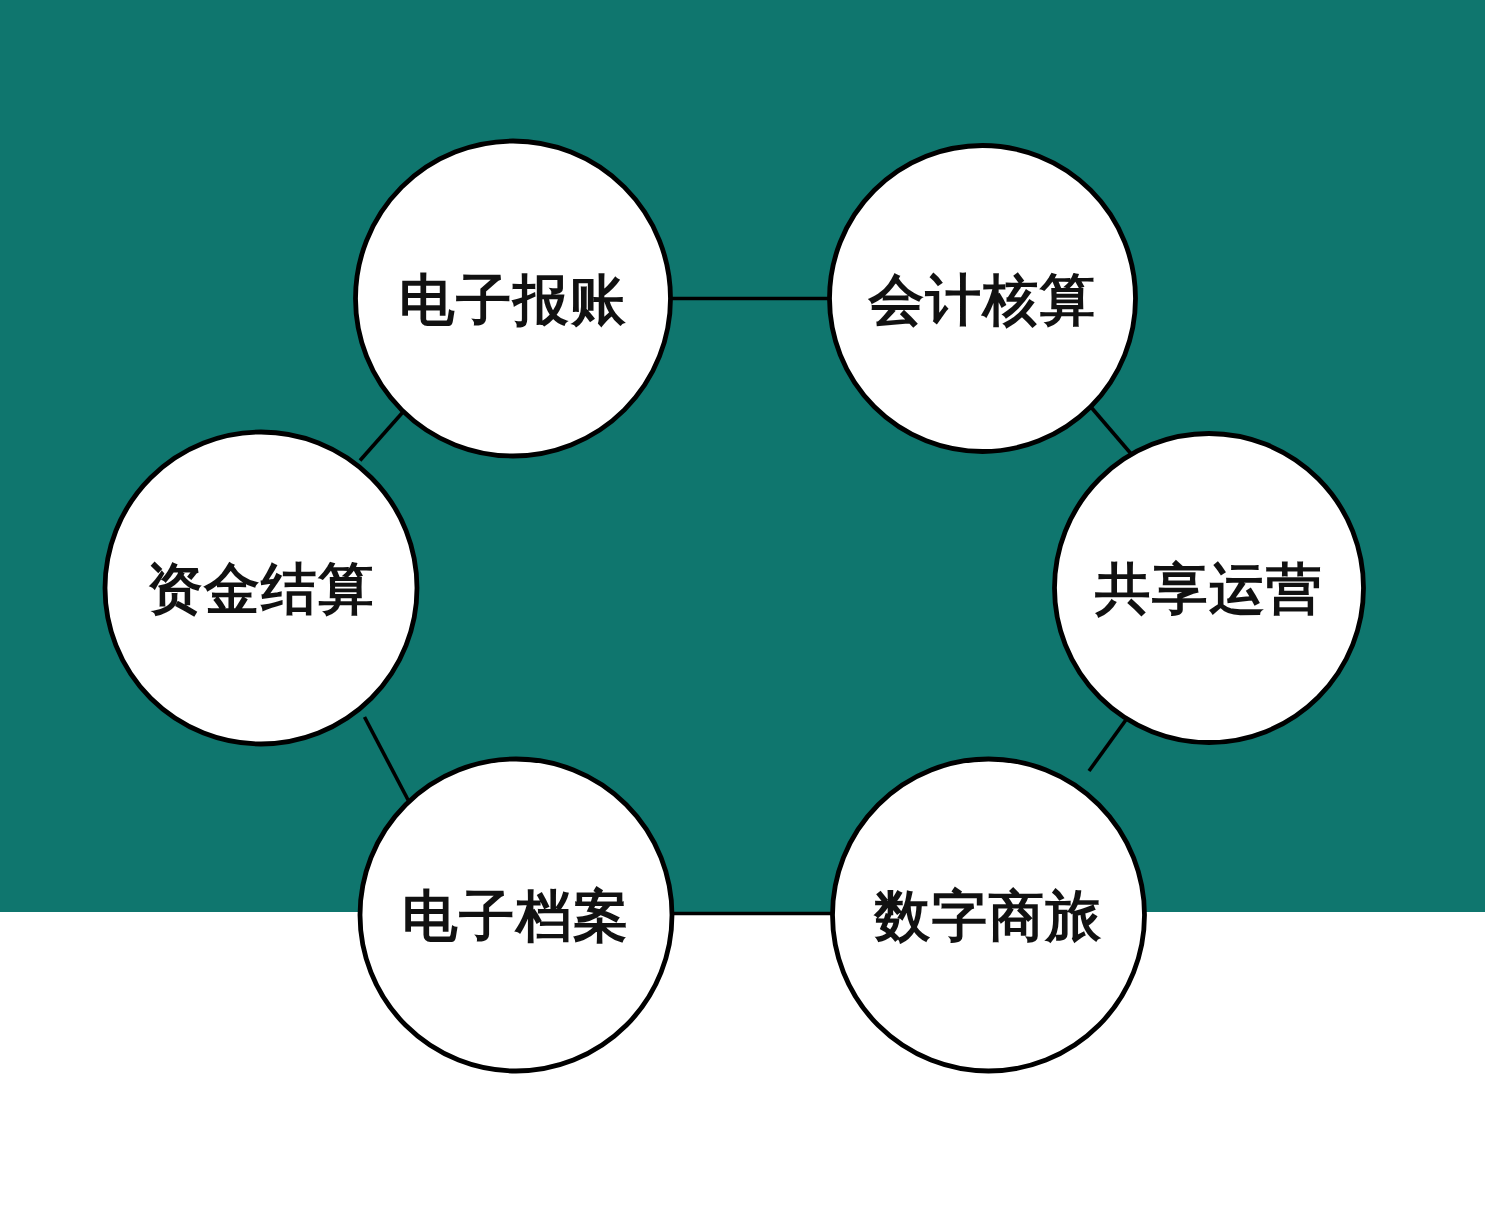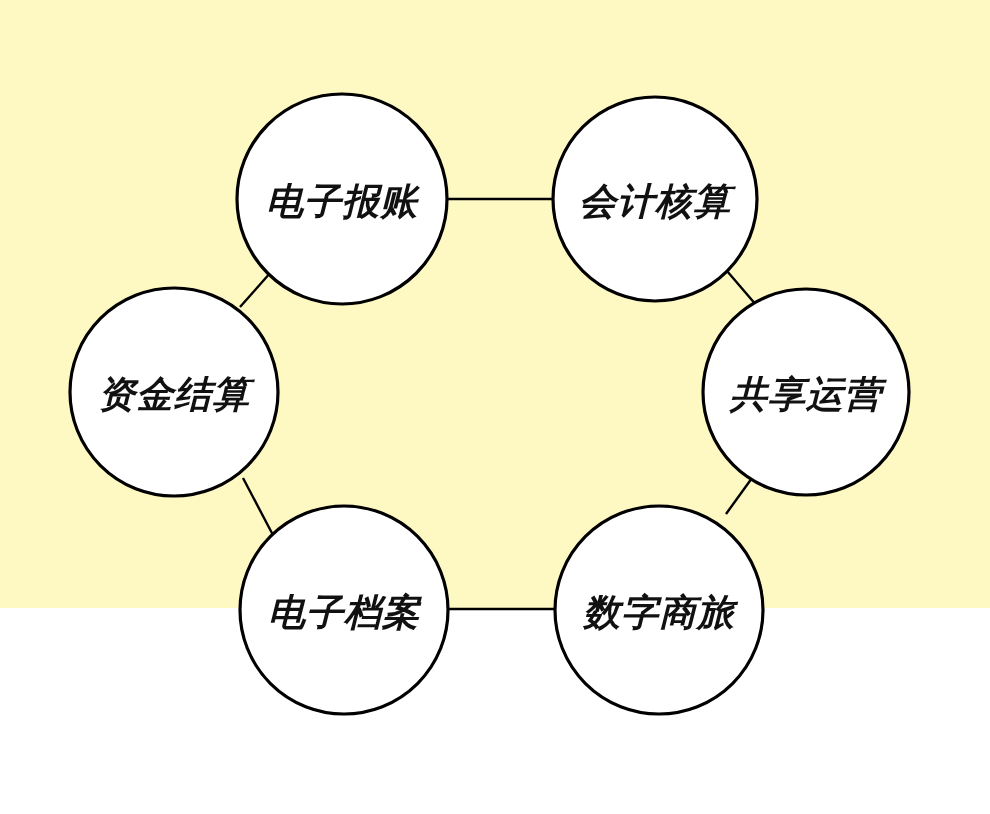--- a/index.html
+++ b/index.html
@@ -10,22 +10,21 @@
   body {
     width: 990px;
     height: 814px;
     overflow: hidden;
     font-family: "Liberation Serif", "DejaVu Serif", serif;
   }
   #diagram-canvas {
     position: relative;
     width: 990px;
     height: 608px;
-    background: #fef9c3;
-    font-style: italic;
+    background: #0f766e;
   }
   #diagram-svg {
     position: absolute;
     top: 0;
     left: 0;
     width: 990px;
     height: 814px;
     display: block;
   }
   .node-circle {

